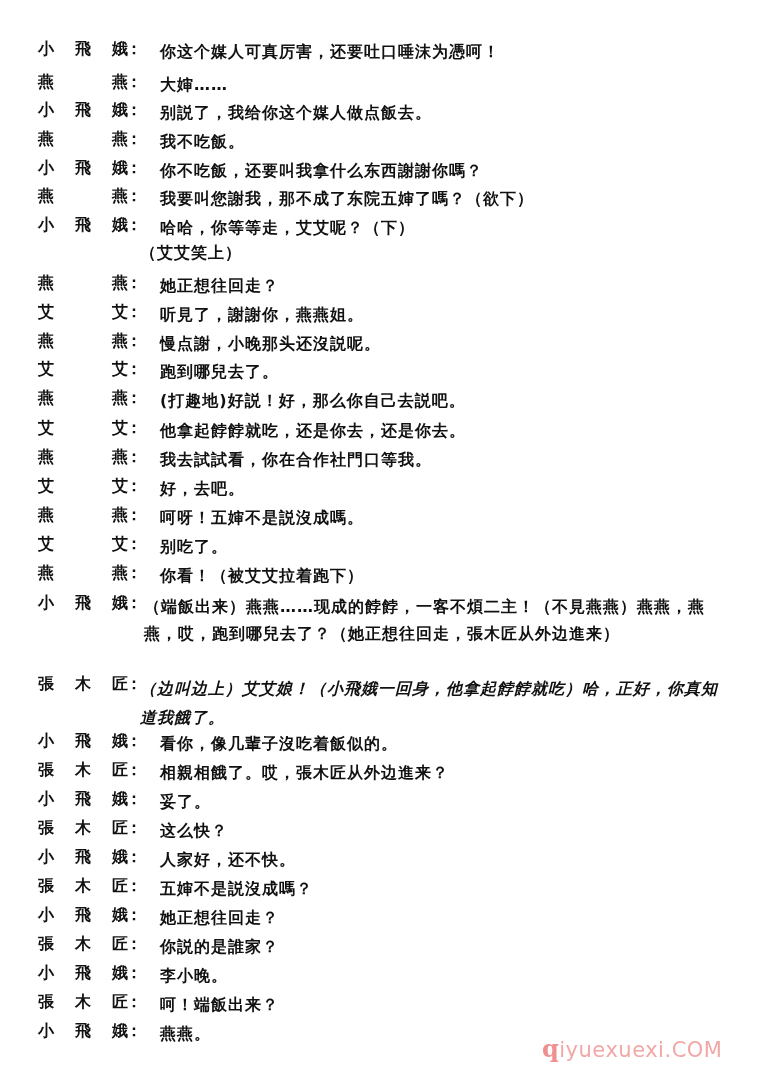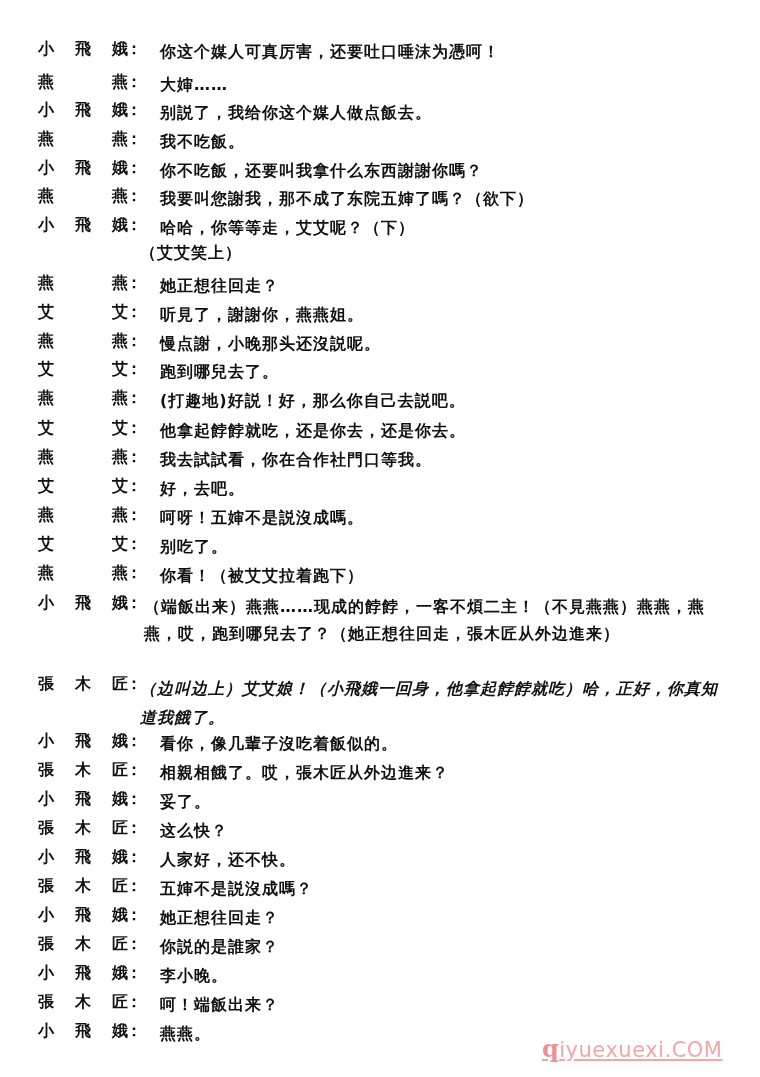--- a/index.html
+++ b/index.html
@@ -59,21 +59,20 @@
       letter-spacing: 1px;
     }
     .watermark {
       position: absolute;
       left: 542px;
       top: 1034px;
       font-family: "DejaVu Sans", sans-serif;
       font-size: 21px;
       color: #f2a7a7;
       letter-spacing: 0.5px;
-      text-decoration: underline;
     }
     .watermark .q {
       font-weight: bold;
       font-family: "DejaVu Serif", serif;
       font-size: 24px;
       color: #ef8f8f;
     }
   </style>
 </head>
 <body>

